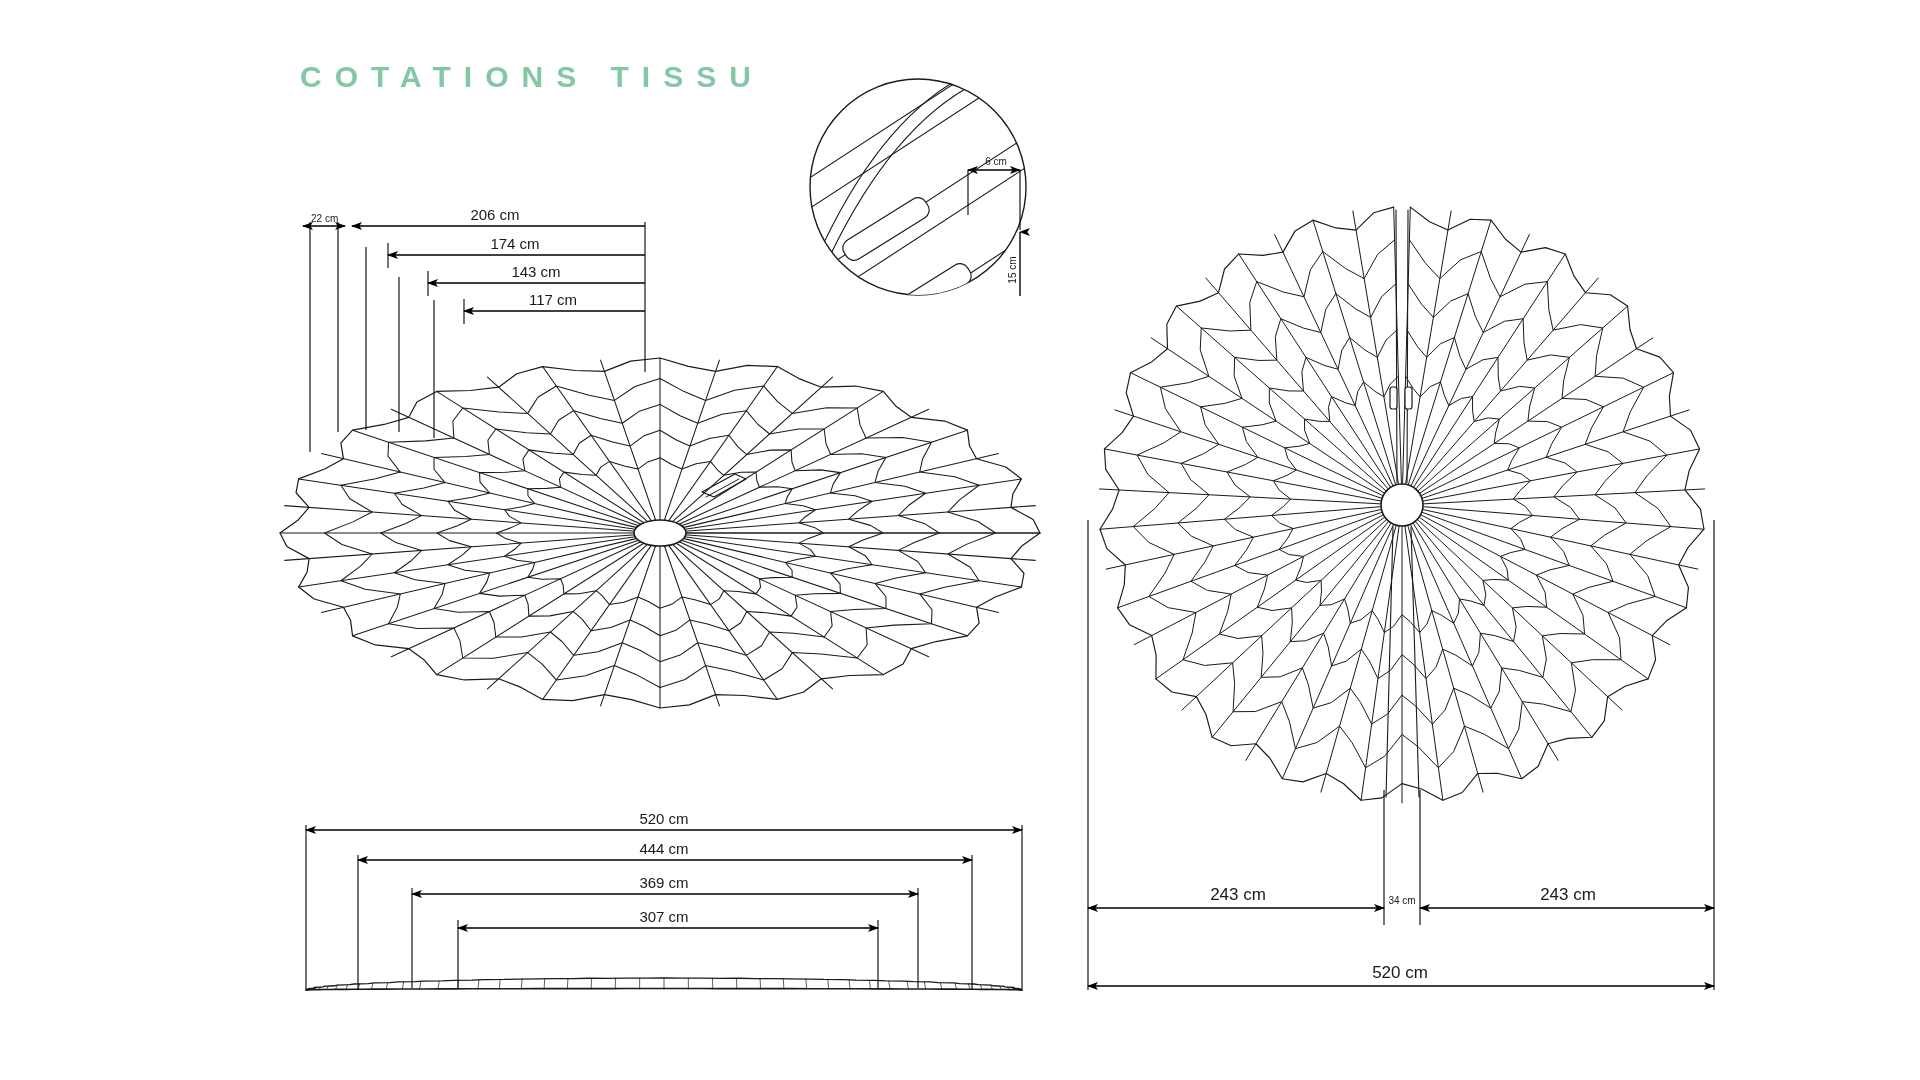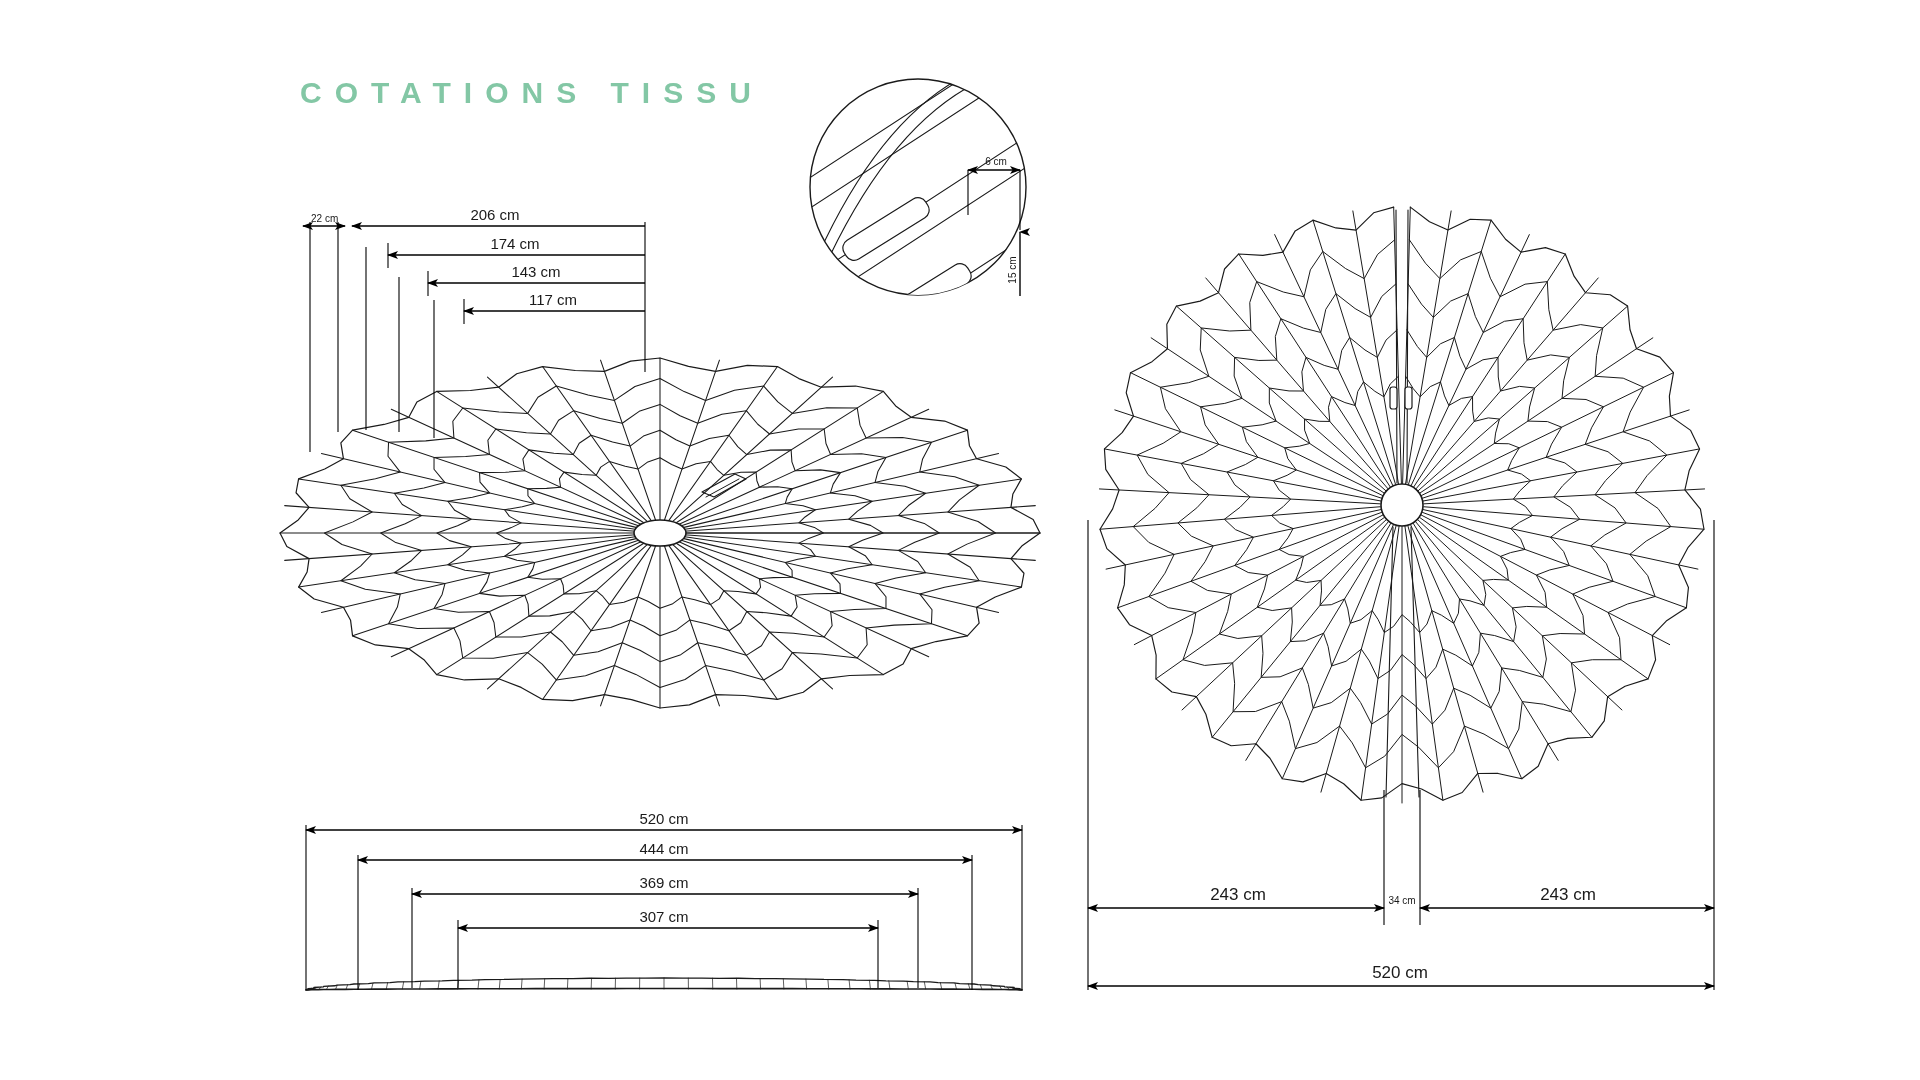--- a/index.html
+++ b/index.html
@@ -26,21 +26,20 @@
     position: absolute;
     left: 300px;
     top: 60px;
     font-family: "Liberation Sans", sans-serif;
     font-size: 30px;
     font-weight: 700;
     letter-spacing: 13px;
     color: #83c7a5;
     white-space: nowrap;
     user-select: none;
-    margin-top: 16px;
   }
   svg.drawing {
     position: absolute;
     left: 0; top: 0;
     width: 1920px;
     height: 1080px;
   }
   .dim-text {
     font-family: "Liberation Sans", sans-serif;
     fill: #1a1a1a;

